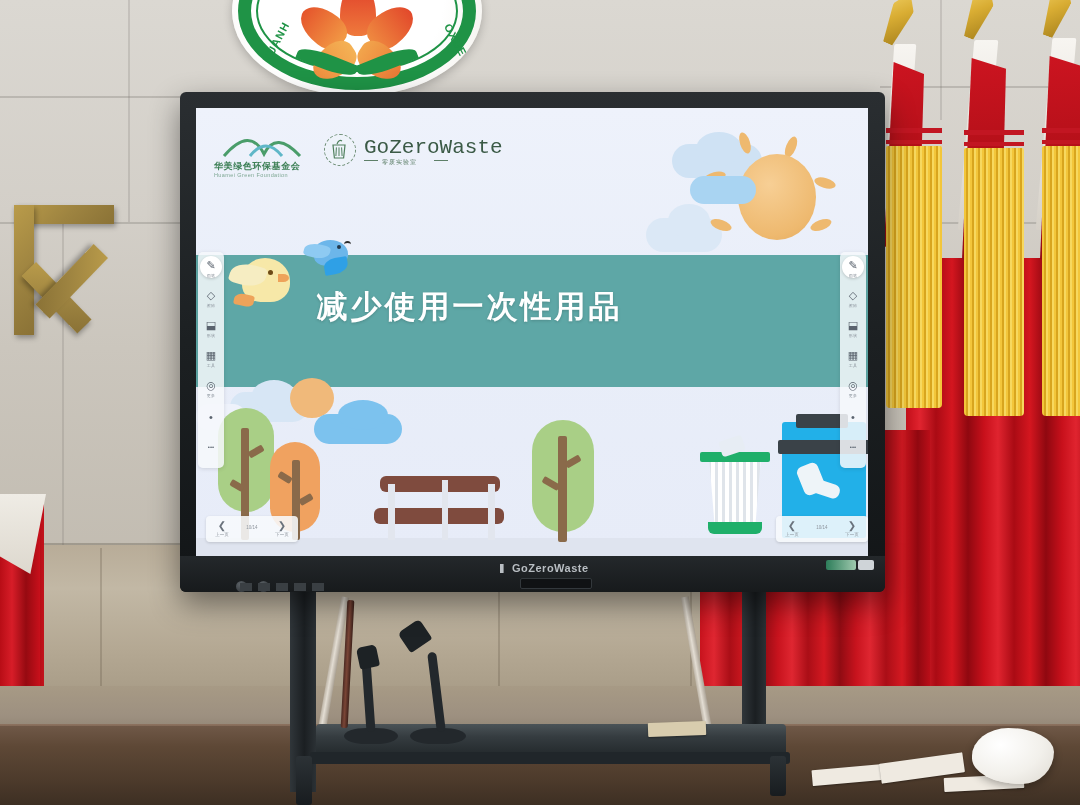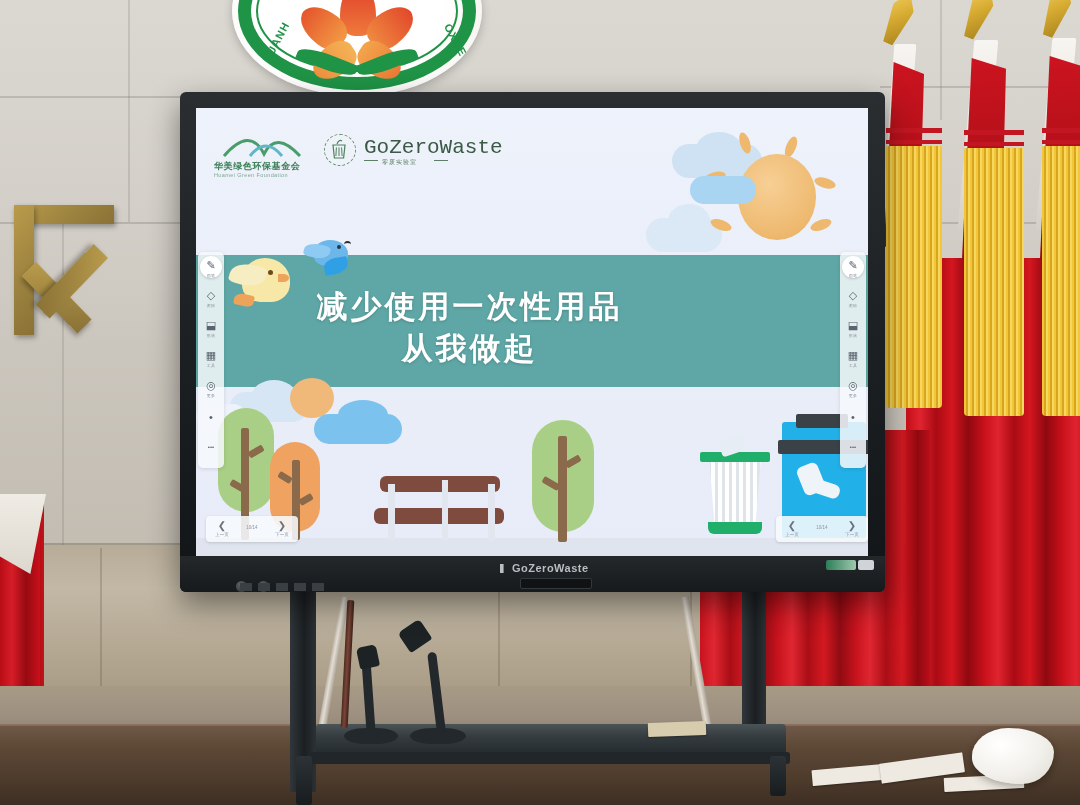--- a/index.html
+++ b/index.html
@@ -304,21 +304,20 @@
       </div>
       <div class="bird" style="left:36px;top:148px;">
         <div style="position:absolute;left:10px;top:2px;width:48px;height:44px;background:#f7e8a8;border-radius:52% 56% 44% 42%;"></div>
         <div style="position:absolute;left:-2px;top:8px;width:36px;height:22px;background:#f6edc2;border-radius:64% 16% 64% 16%;transform:rotate(16deg);"></div>
         <div style="position:absolute;left:46px;top:18px;width:11px;height:8px;background:#eea35a;border-radius:0 50% 50% 0;"></div>
         <div style="position:absolute;left:36px;top:14px;width:5px;height:5px;border-radius:50%;background:#6d4a16;"></div>
         <div style="position:absolute;left:2px;top:38px;width:20px;height:12px;background:#eea35a;border-radius:50% 20% 40% 20%;transform:rotate(12deg);"></div>
       </div>
 
       <div class="slide-title" style="top:178px;font-size:31px;">减少使用一次性用品</div>
-      <div class="slide-title" style="top:220px;font-size:31px;">从我做起</div>
 
       <div class="cloud" style="left:34px;top:284px;width:78px;height:30px;background:#d7e6f5;border-radius:18px;"></div>
       <div class="cloud" style="left:56px;top:272px;width:44px;height:30px;background:#d7e6f5;"></div>
       <div class="cloud" style="left:94px;top:270px;width:44px;height:40px;background:#f0b97a;border-radius:50%;"></div>
       <div class="cloud" style="left:118px;top:306px;width:88px;height:30px;background:#7cc2ee;border-radius:18px;"></div>
       <div class="cloud" style="left:142px;top:292px;width:50px;height:30px;background:#7cc2ee;"></div>
       <div class="cloud" style="left:0px;top:296px;width:50px;height:26px;background:#eef2fb;border-radius:14px;"></div>
 
       <div class="ground" style="left:0;top:430px;width:672px;height:18px;"></div>
 

